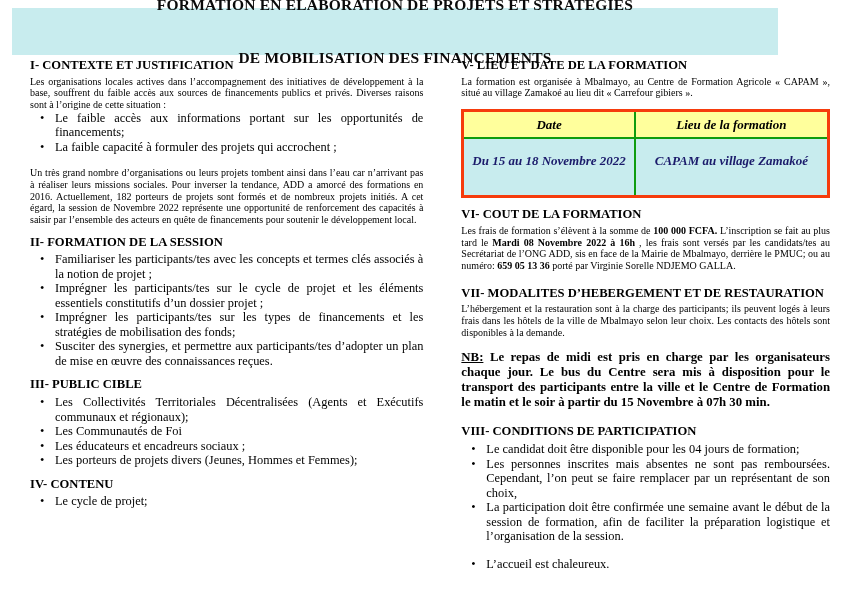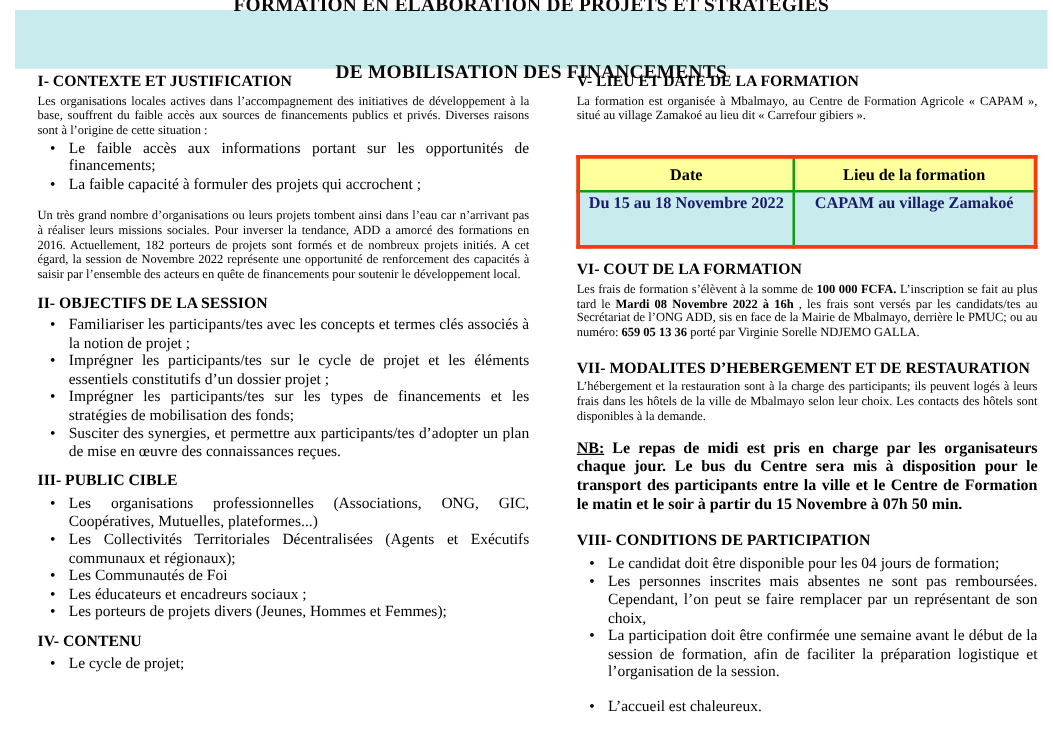--- a/index.html
+++ b/index.html
@@ -11,21 +11,21 @@
   .page {
     position: relative;
     width: 842px;
     height: 596px;
     background: #ffffff;
     overflow: hidden;
   }
   .title-band {
     position: absolute;
     left: 12px; top: 8px;
-    width: 826px; height: 47px;
+    width: 766px; height: 47px;
     background: var(--title-bg, #c8ecee);
     display: flex; flex-direction: column;
     align-items: center; justify-content: center;
     text-align: center;
     gap: 31px;
   }
   .title-band .t-line {
     font-weight: bold;
     font-size: 15.5px;
     line-height: 1.42;
@@ -66,41 +66,42 @@
     content: "\2022";
     position: absolute;
     left: 10px;
     font-size: 12.4px;
   }
   ul.bullets.gap-list { margin-top: 13px; }
   .nb-para { margin-top: 12px; font-weight: bold; font-size: 12.8px; }
   table.lieu-table {
     border-collapse: collapse;
     width: 100%;
-    margin-top: 25px;
+    margin-top: 10px;
     border: 3px solid var(--table-outer-border, #f63b0c);
+    font-style: italic;
   }
   table.lieu-table th, table.lieu-table td {
     border: 2px solid var(--table-inner-border, #0f9c0f);
     font-size: 13px;
     font-weight: bold;
     text-align: center;
     padding: 2px 4px;
   }
   table.lieu-table th {
     background: var(--table-header-bg, #ffff9c);
     color: #000;
     height: 21px;
   }
   table.lieu-table td {
     background: var(--table-row-bg, #c8ecee);
     color: var(--table-row-text, #1b1b6b);
     height: 40px;
     vertical-align: top;
-    padding-top: 0;
+    padding-top: 14px;
   }
   .w47 { width: 47%; } .w53 { width: 53%; }
 </style>
 </head>
 <body>
 
 <div class="page">
 
   <div class="title-band">
     <div class="t-line">FORMATION EN ELABORATION DE PROJETS ET STRATEGIES</div>
@@ -115,33 +116,32 @@
         <div class="heading">I- CONTEXTE ET JUSTIFICATION</div>
         <p class="para">Les organisations locales actives dans l’accompagnement des initiatives de développement à la base, souffrent du faible accès aux sources de financements publics et privés. Diverses raisons sont à l’origine de cette situation :</p>
         <ul class="bullets">
           <li>Le faible accès aux informations portant sur les opportunités de financements;</li>
           <li>La faible capacité à formuler des projets qui accrochent ;</li>
         </ul>
         <p class="para gap-para">Un très grand nombre d’organisations ou leurs projets tombent ainsi dans l’eau car n’arrivant pas à réaliser leurs missions sociales. Pour inverser la tendance, ADD a amorcé des formations en 2016. Actuellement, 182 porteurs de projets sont formés et de nombreux projets initiés. A cet égard, la session de Novembre 2022 représente une opportunité de renforcement des capacités à saisir par l’ensemble des acteurs en quête de financements pour soutenir le développement local.</p>
       </div>
 
       <div class="sec">
-        <div class="heading">II- OBJECTIFS DE LA SESSION</div>
+        <div class="heading">II- FORMATION DE LA SESSION</div>
         <ul class="bullets">
           <li>Familiariser les participants/tes avec les concepts et termes clés associés à la notion de projet ;</li>
           <li>Imprégner les participants/tes sur le cycle de projet et les éléments essentiels constitutifs d’un dossier projet ;</li>
           <li>Imprégner les participants/tes sur les types de financements et les stratégies de mobilisation des fonds;</li>
           <li>Susciter des synergies, et permettre aux participants/tes d’adopter un plan de mise en œuvre des connaissances reçues.</li>
         </ul>
       </div>
 
       <div class="sec">
         <div class="heading">III- PUBLIC CIBLE</div>
         <ul class="bullets">
-          <li>Les organisations professionnelles (Associations, ONG, GIC, Coopératives, Mutuelles, plateformes...)</li>
           <li>Les Collectivités Territoriales Décentralisées (Agents et Exécutifs communaux et  régionaux);</li>
           <li>Les Communautés de Foi</li>
           <li>Les éducateurs et encadreurs sociaux ;</li>
           <li>Les porteurs de projets divers (Jeunes, Hommes et Femmes);</li>
         </ul>
       </div>
 
       <div class="sec">
         <div class="heading">IV- CONTENU</div>
         <ul class="bullets">
@@ -172,21 +172,21 @@
       </div>
 
       <div class="sec" style="">
         <div class="heading">VI- COUT DE LA FORMATION</div>
         <p class="para"><span>Les frais de formation s’élèvent à la somme de </span><span style="font-weight: bold;">100 000 FCFA.</span><span> L’inscription se fait au plus tard le </span><span style="font-weight: bold;">Mardi 08 Novembre 2022 à 16h</span><span> , les frais sont versés par les candidats/tes au Secrétariat de l’ONG ADD, sis en face de la Mairie de Mbalmayo, derrière le PMUC; ou au numéro: </span><span style="font-weight: bold;">659 05 13 36</span><span> porté par Virginie Sorelle NDJEMO GALLA.</span></p>
       </div>
 
       <div class="sec" style="margin-top:14px;">
         <div class="heading">VII- MODALITES D’HEBERGEMENT ET DE RESTAURATION</div>
         <p class="para">L’hébergement et la restauration sont à la charge des participants; ils peuvent logés à leurs frais dans les hôtels de la ville de Mbalmayo selon leur choix. Les contacts des hôtels sont disponibles à la demande.</p>
-        <p class="para nb-para"><span style="font-weight: bold; text-decoration: underline;">NB:</span><span style="font-weight: bold;"> Le repas de midi est pris en charge par les organisateurs chaque jour. Le bus du Centre sera mis à disposition pour le transport des participants entre la ville et le Centre de Formation le matin et le soir à partir du 15 Novembre à 07h 50 min.</span></p>
+        <p class="para nb-para"><span style="font-weight: bold; text-decoration: underline;">NB:</span><span style="font-weight: bold;"> Le repas de midi est pris en charge par les organisateurs chaque jour. Le bus du Centre sera mis à disposition pour le transport des participants entre la ville et le Centre de Formation le matin et le soir à partir du 15 Novembre à 07h 30 min.</span></p>
       </div>
 
       <div class="sec" style="margin-top:14px;">
         <div class="heading">VIII- CONDITIONS DE PARTICIPATION</div>
         <ul class="bullets">
           <li>Le candidat doit être disponible pour les 04 jours de formation;</li>
           <li>Les personnes inscrites mais absentes ne sont pas remboursées. Cependant, l’on peut se faire remplacer par un représentant de son choix,</li>
           <li>La participation doit être confirmée une semaine avant le début de la session de formation, afin de faciliter la préparation logistique et l’organisation de la session.</li>
         </ul>
         <ul class="bullets gap-list">

